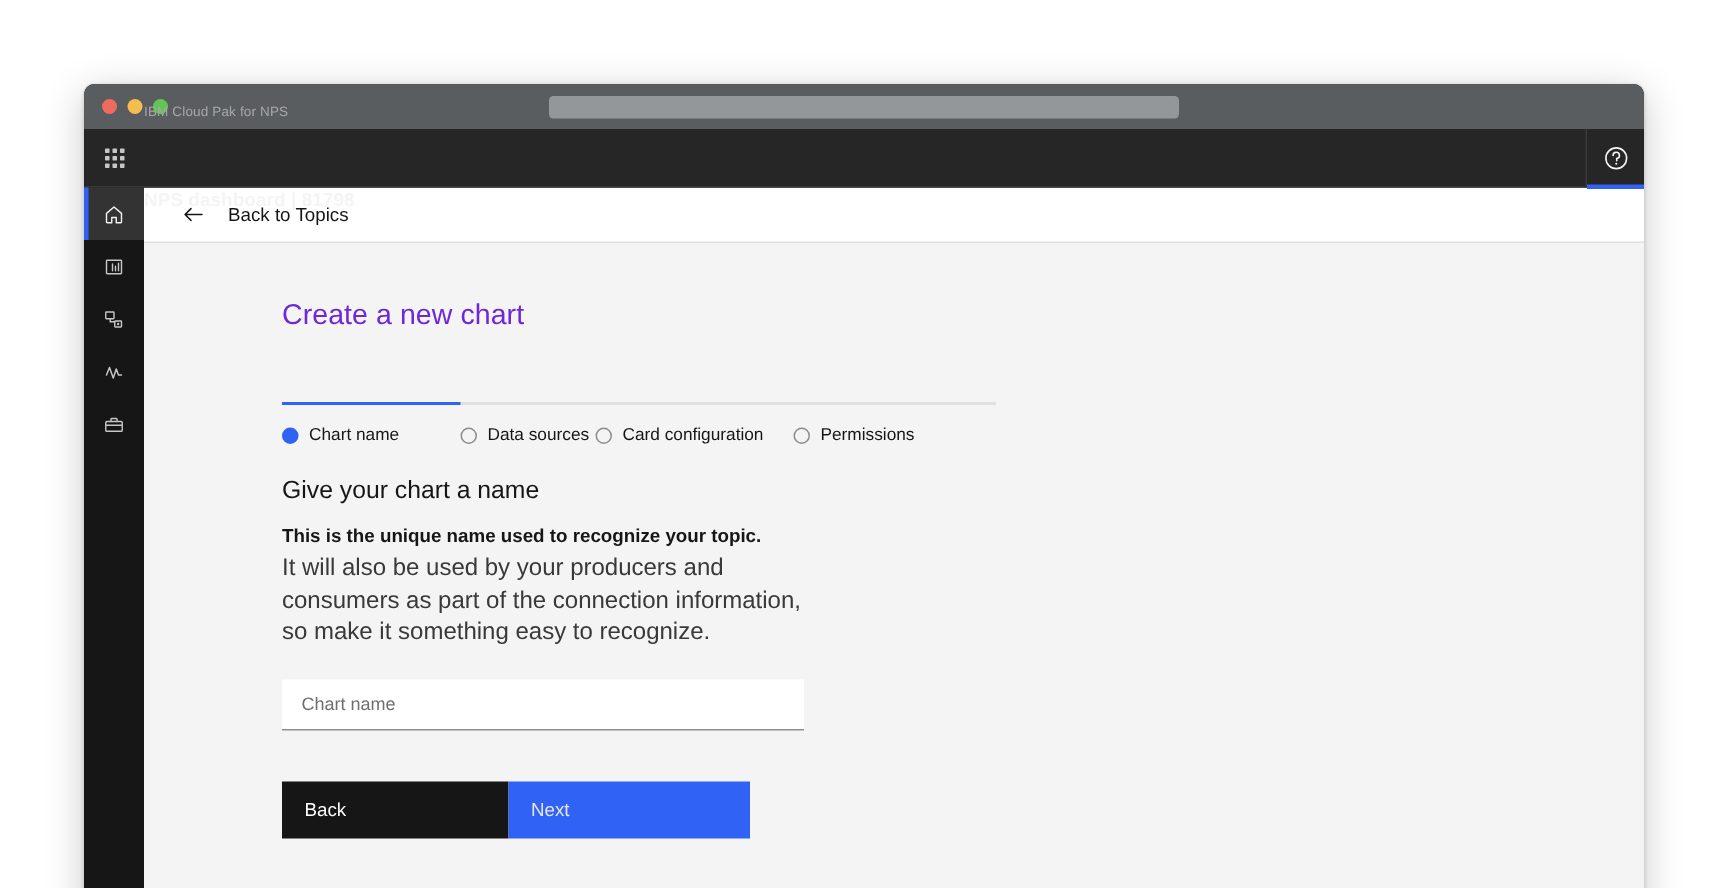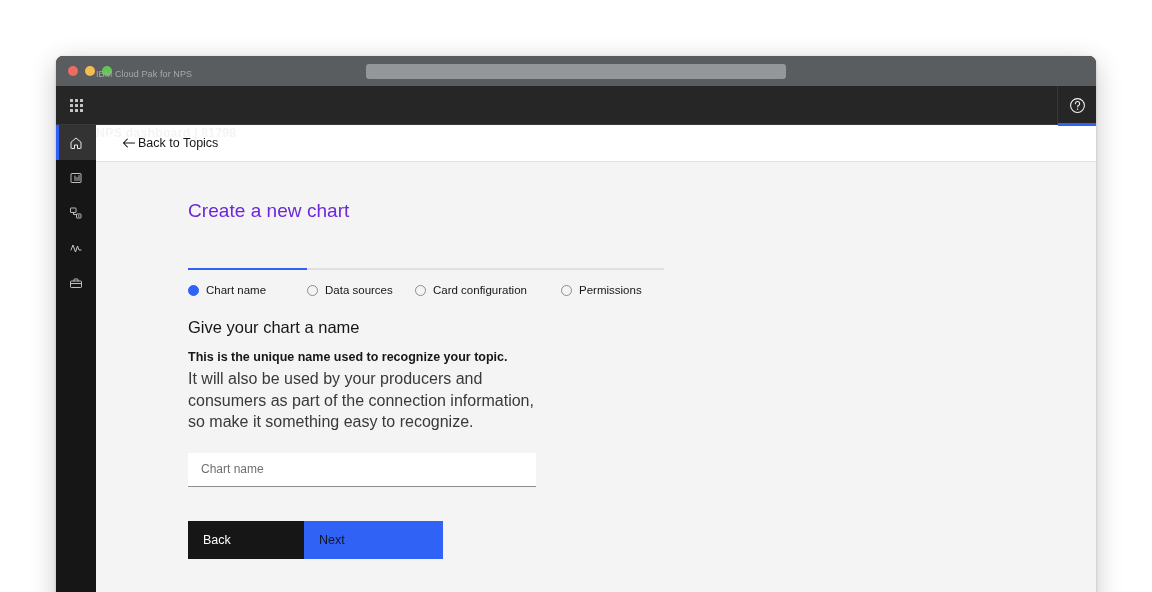--- a/index.html
+++ b/index.html
@@ -112,20 +112,21 @@
   }
 
   .content-col { flex: 1; display: flex; flex-direction: column; min-width: 0; }
 
   .subnav {
     height: 37px;
     background: #ffffff;
     border-bottom: 1px solid #e0e0e0;
     display: flex; align-items: center;
     padding-left: 24px;
+    gap: 14px;
   }
   .subnav-label {
     font-size: 12.5px; color: #161616;
   }
 
   .main {
     flex: 1;
     background: #f4f4f4;
     padding: 38px 0 0 92px;
     overflow: hidden;
@@ -144,22 +145,22 @@
   .progress-track {
     height: 2px; background: #e0e0e0; position: relative; margin-bottom: 14px;
   }
   .progress-fill {
     position: absolute; left: 0; top: 0; height: 2px;
     width: 119px; background: #2f62f5;
   }
   .steps { display: flex; }
   .step { display: flex; align-items: center; gap: 7px; }
   .step:nth-child(1) { width: 119px; }
-  .step:nth-child(2) { width: 108px; }
-  .step:nth-child(3) { width: 146px; }
+  .step:nth-child(2) { width: 90px; }
+  .step:nth-child(3) { width: 132px; }
   .step-dot {
     width: 11px; height: 11px; border-radius: 50%;
     border: 1px solid #8d8d8d; flex: 0 0 11px;
   }
   .step.current .step-dot { background: #2f62f5; border-color: #2f62f5; }
   .step-label { font-size: 11.5px; color: #161616; white-space: nowrap; }
 
   
   .form-heading {
     font-size: 16.5px; font-weight: 400; color: #161616;
@@ -191,22 +192,22 @@
   .btn {
     height: 38px;
     border: none;
     font-family: "Liberation Sans", sans-serif;
     font-size: 12.5px;
     text-align: left;
     padding: 0 15px;
     cursor: pointer;
     display: flex; align-items: center;
   }
-  .btn-back { width: 116px; background: #161616; color: #ffffff; }
-  .btn-next { width: 139px; background: #2f62f5; color: #0f172a; }
+  .btn-back { width: 151px; background: #161616; color: #ffffff; }
+  .btn-next { width: 161px; background: #2f62f5; color: #e5e5e5; }
 </style>
 </head>
 <body>
 
 <div class="window">
 
   <div class="chrome">
     <div class="lights">
       <span class="light red"></span>
       <span class="light yellow"></span>

